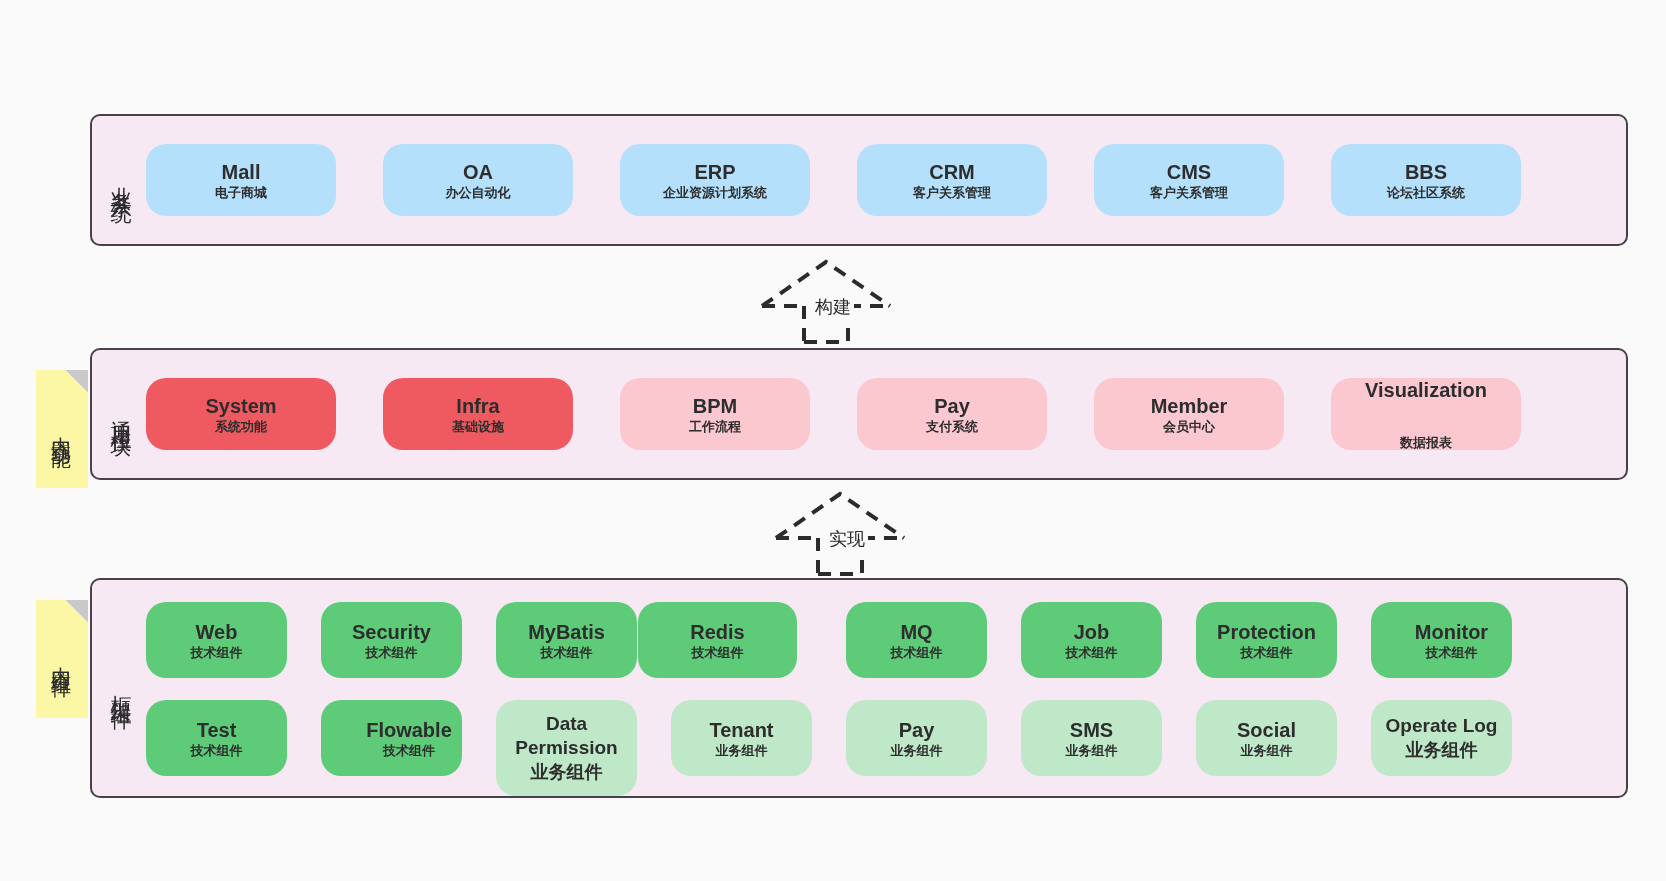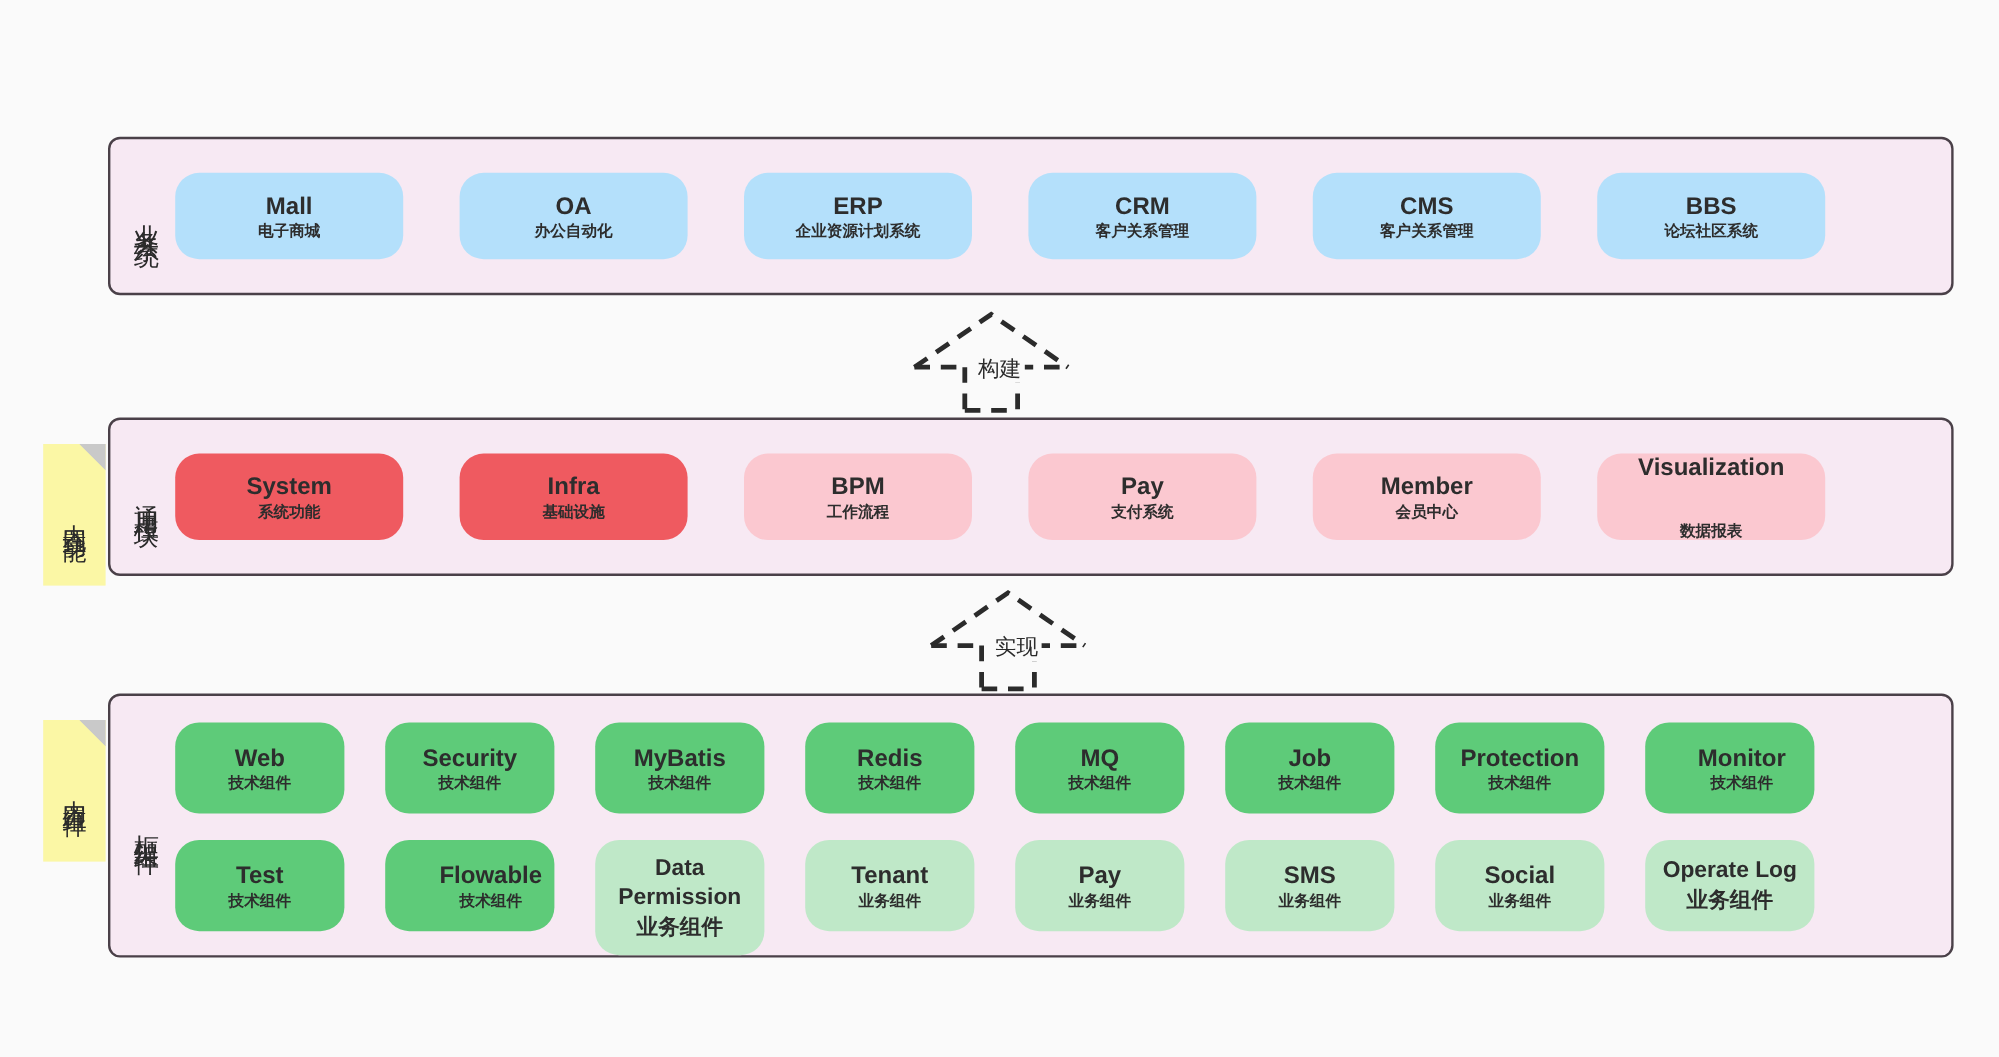--- a/index.html
+++ b/index.html
@@ -214,21 +214,21 @@
       <div class="t2">技术组件</div>
     </div>
     <div class="box c-green-dark" style="left: 321px; top: 602px; width: 141px; height: 76px;">
       <div class="t1">Security</div>
       <div class="t2">技术组件</div>
     </div>
     <div class="box c-green-dark" style="left: 496px; top: 602px; width: 141px; height: 76px;">
       <div class="t1">MyBatis</div>
       <div class="t2">技术组件</div>
     </div>
-    <div class="box c-green-dark" style="left: 671px; top: 602px; width: 141px; height: 76px;">
+    <div class="box c-green-dark" style="left: 638px; top: 602px; width: 159px; height: 76px;">
       <div class="t1">Redis</div>
       <div class="t2">技术组件</div>
     </div>
     <div class="box c-green-dark" style="left: 846px; top: 602px; width: 141px; height: 76px;">
       <div class="t1">MQ</div>
       <div class="t2">技术组件</div>
     </div>
     <div class="box c-green-dark" style="left: 1021px; top: 602px; width: 141px; height: 76px;">
       <div class="t1">Job</div>
       <div class="t2">技术组件</div>

